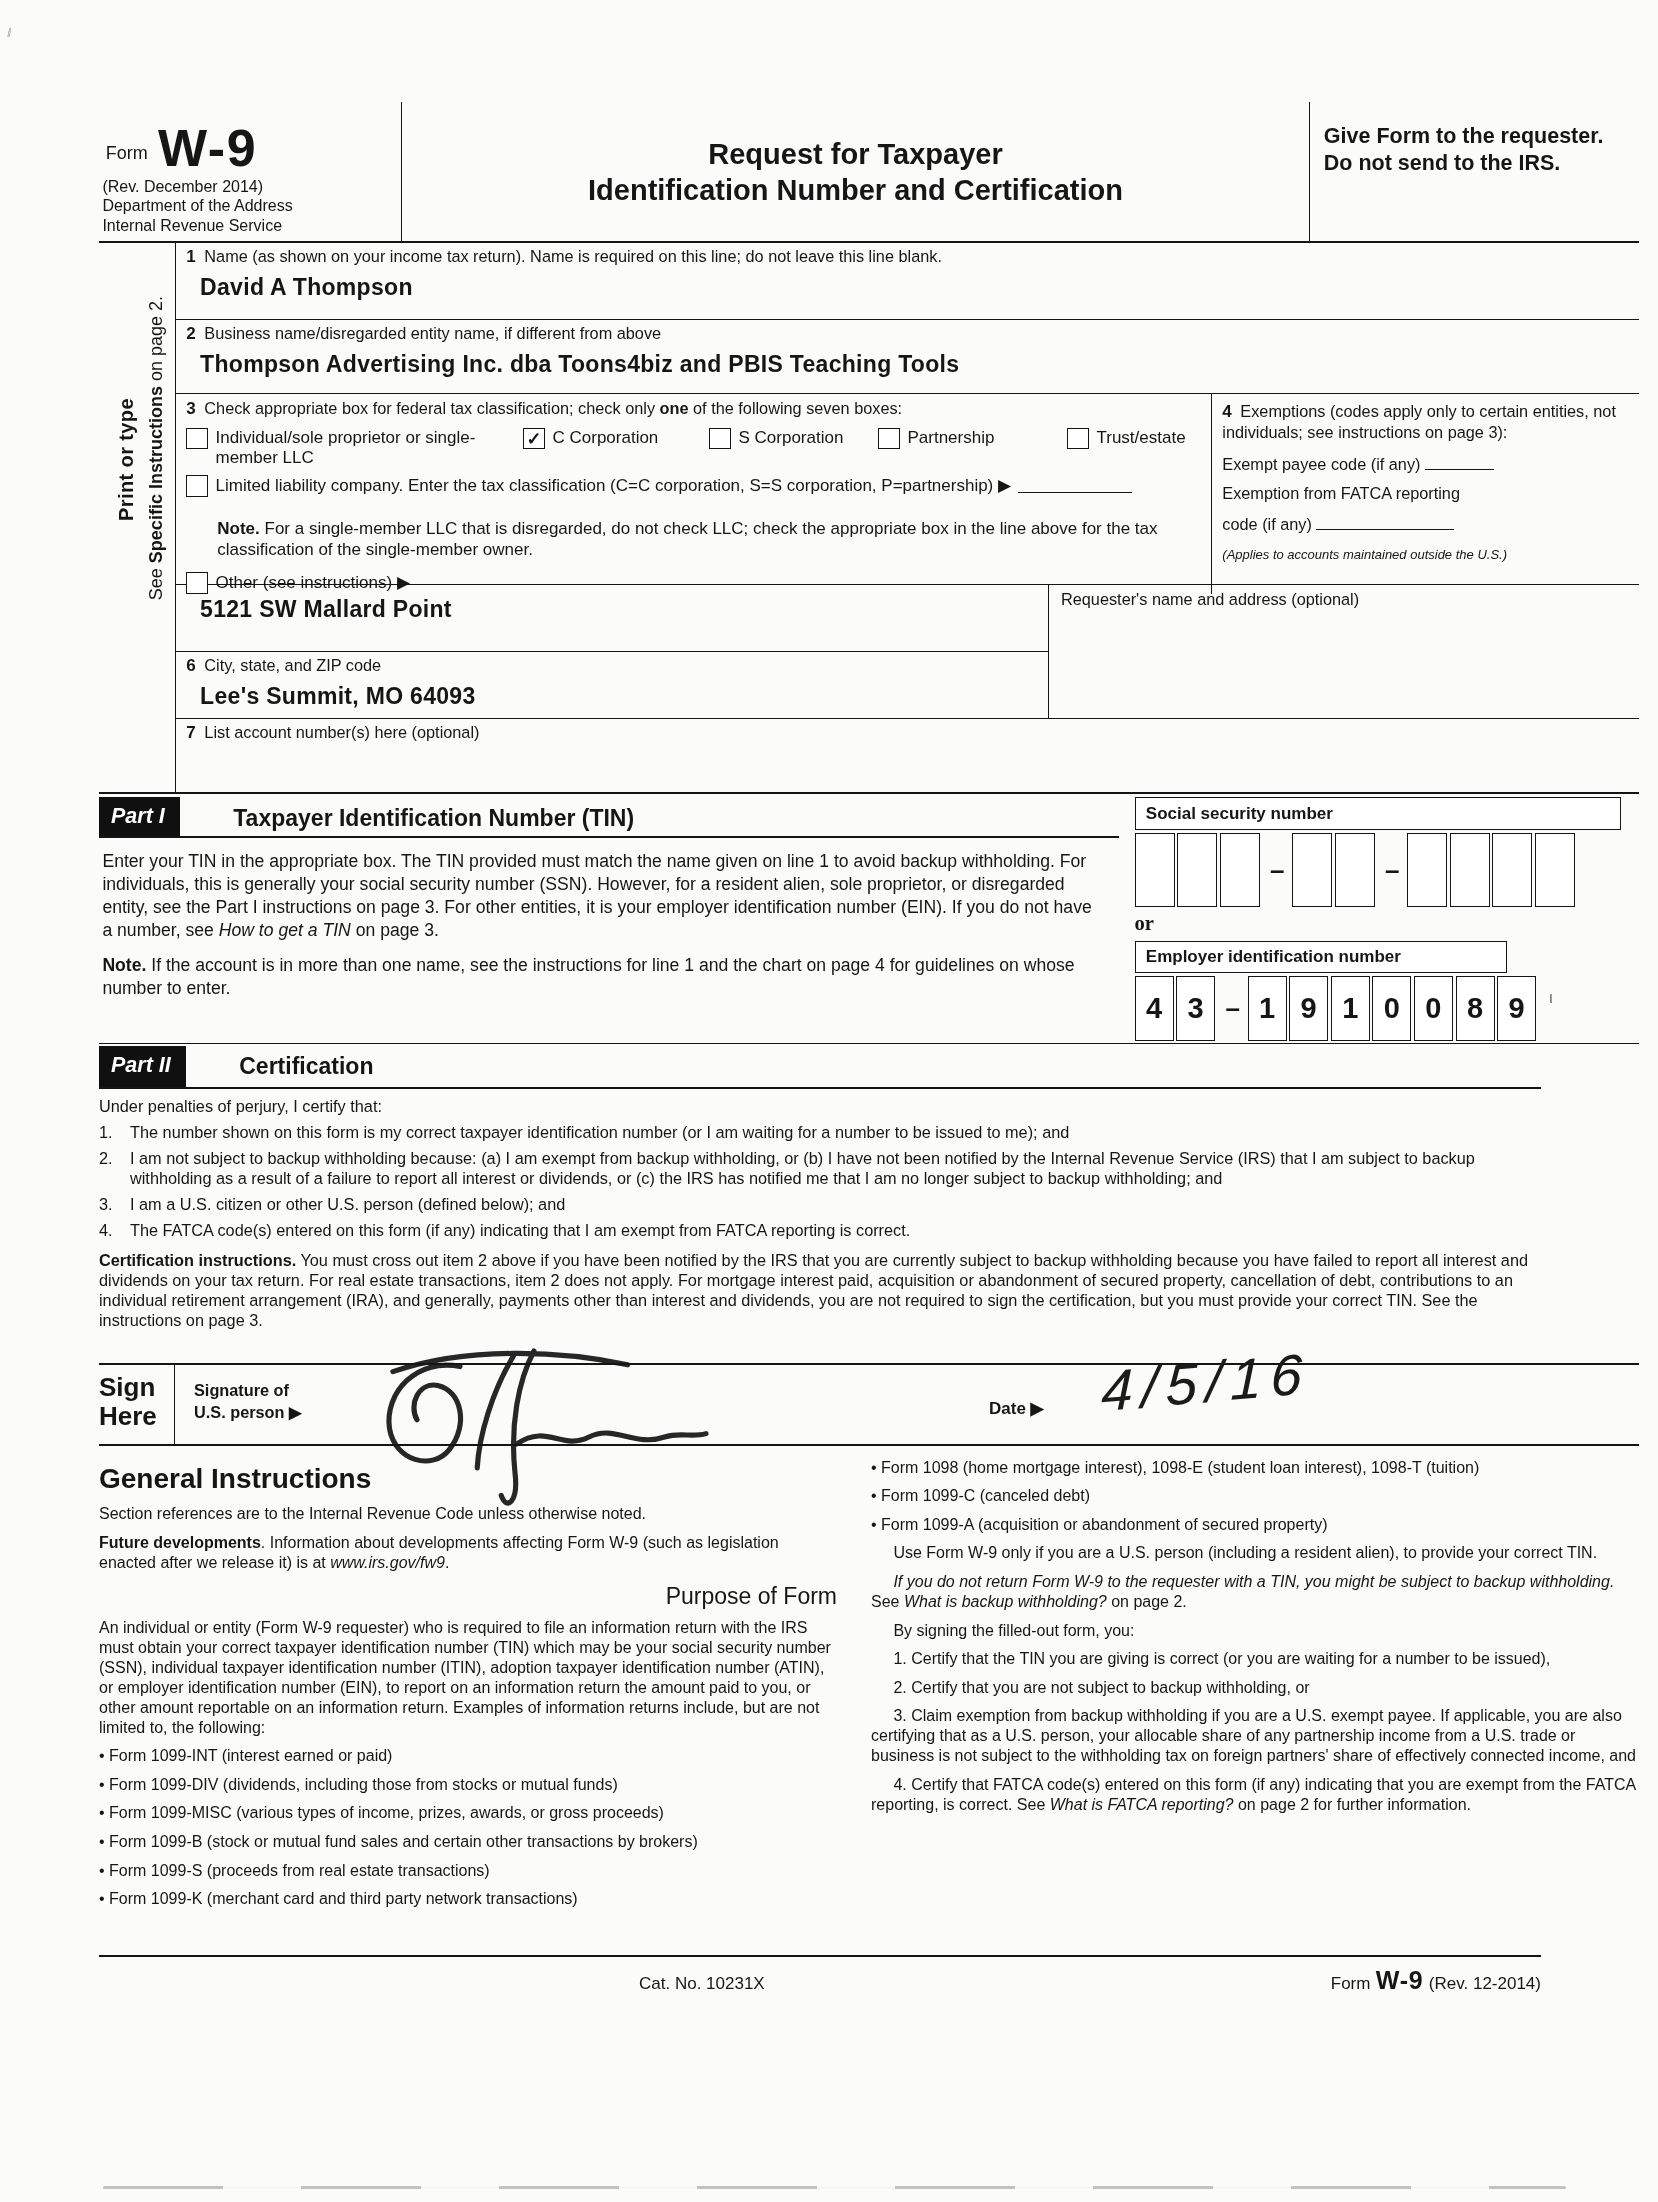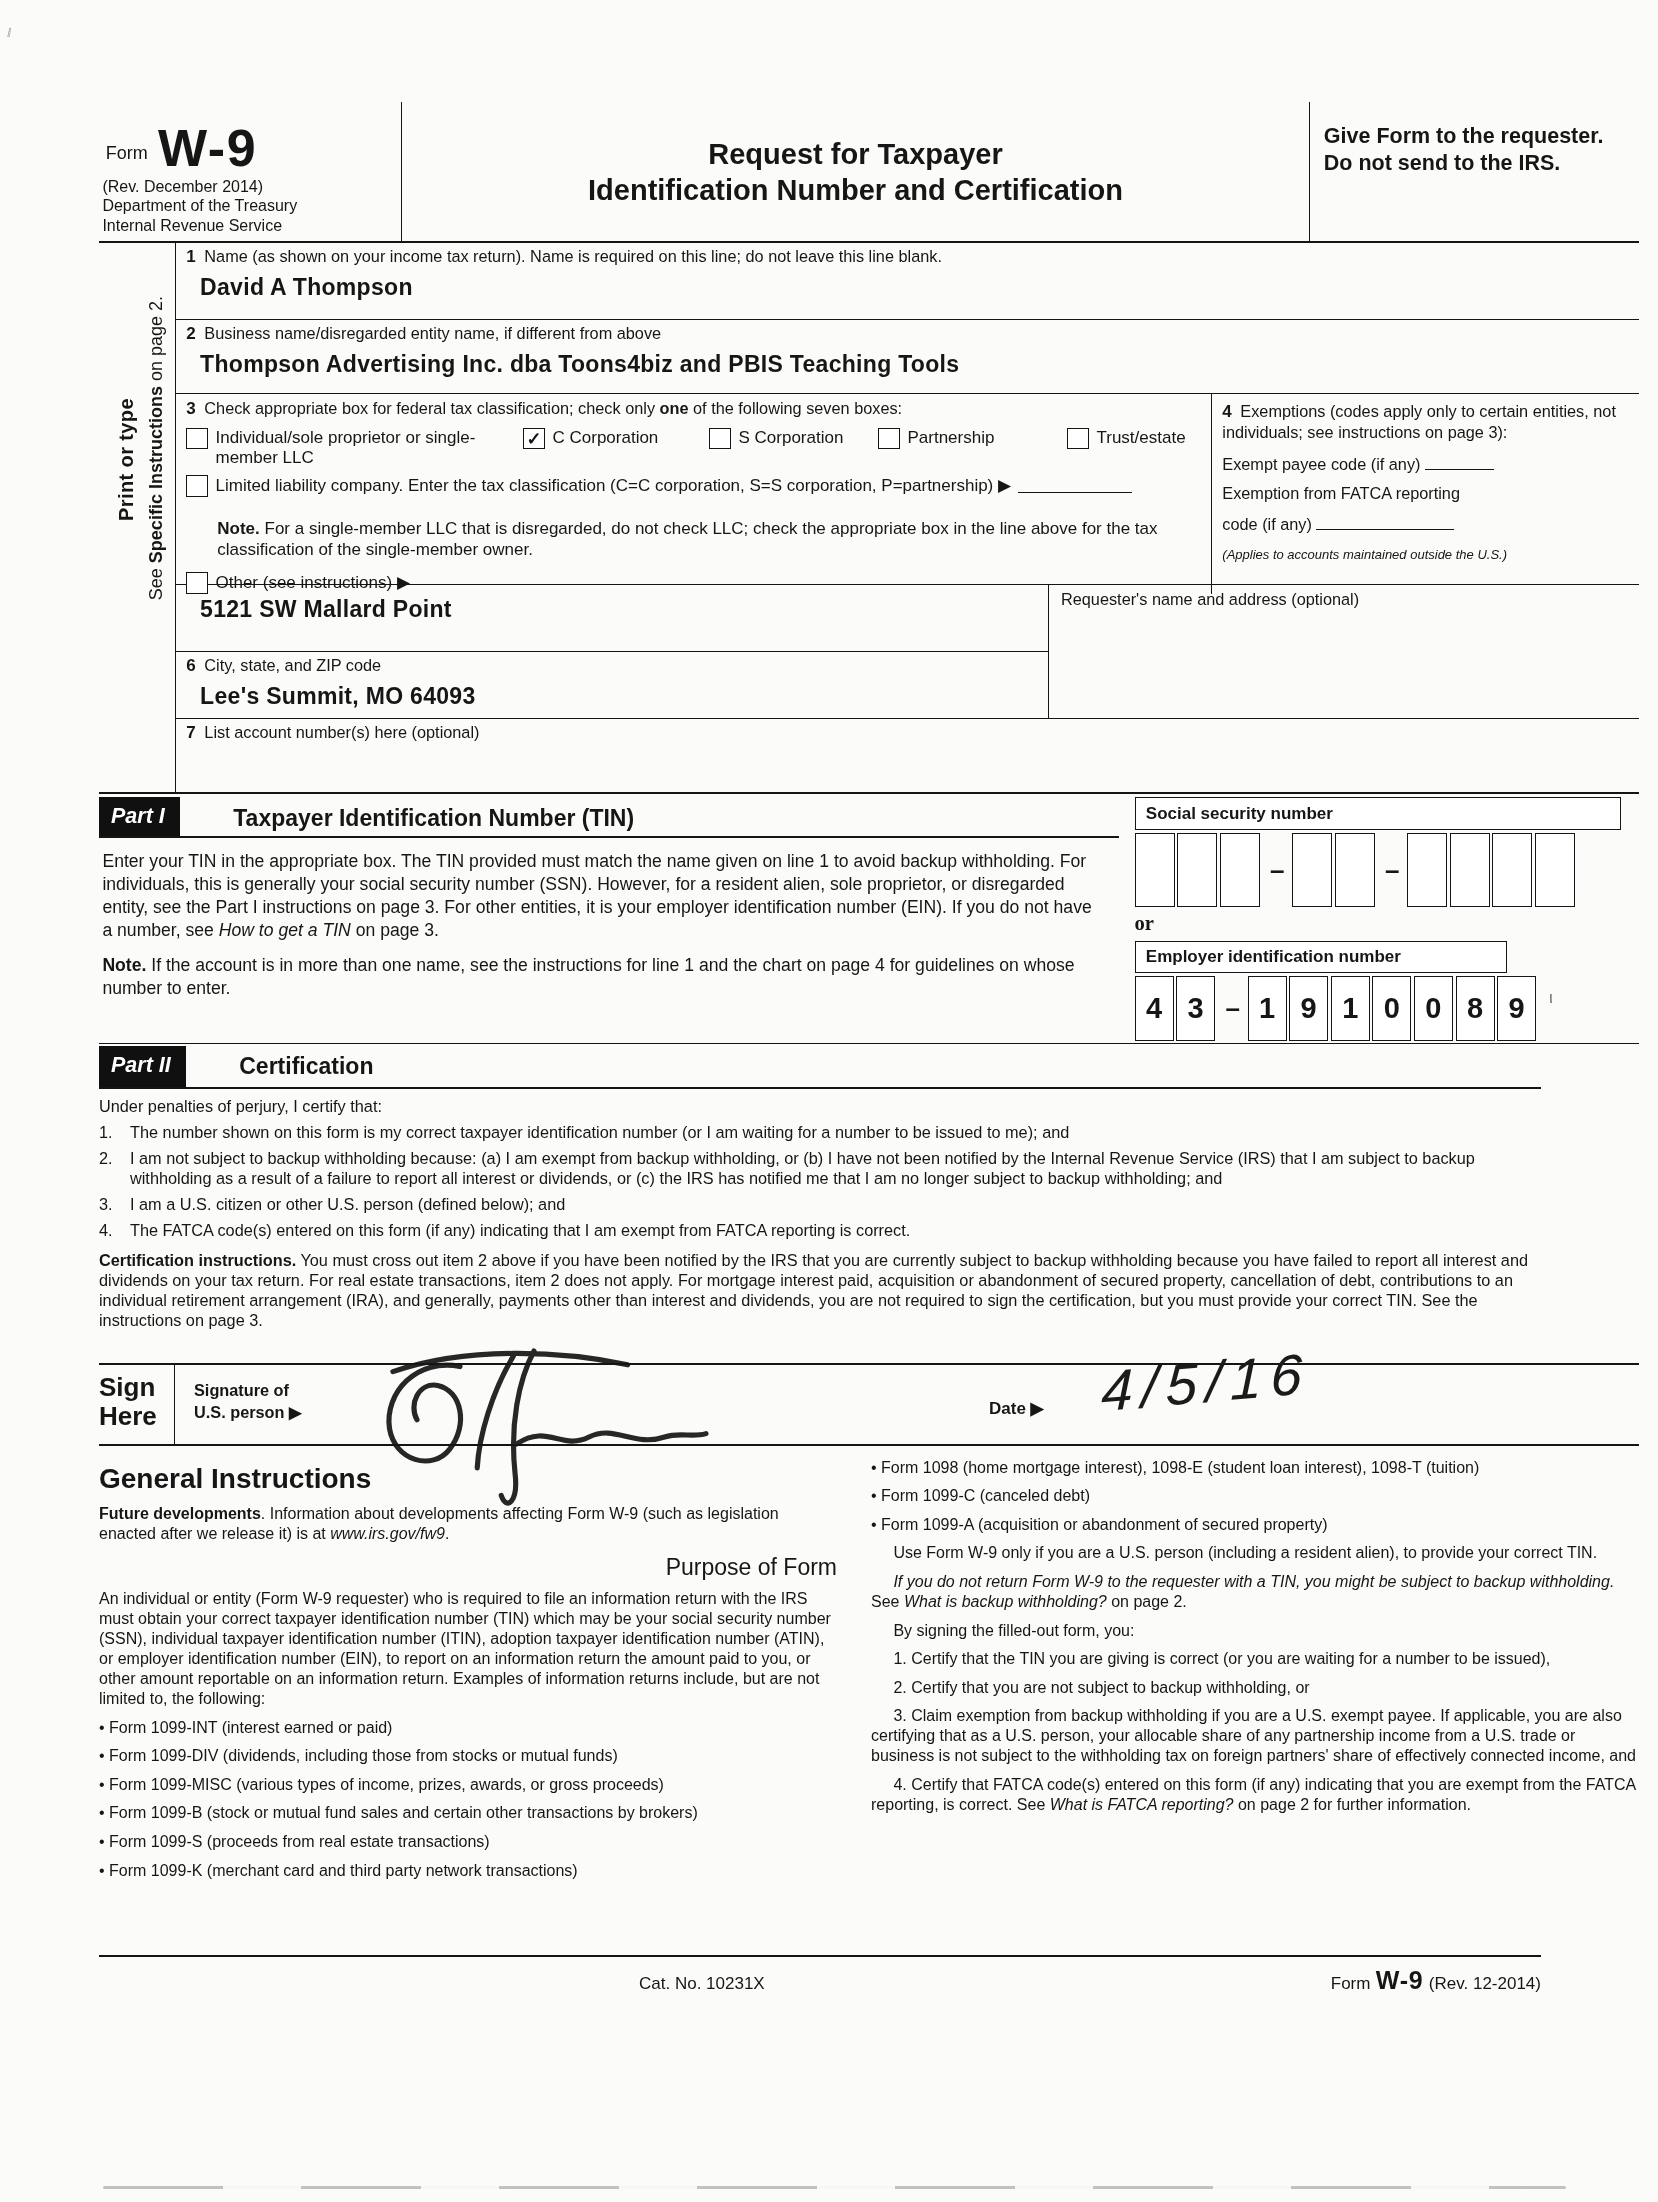--- a/index.html
+++ b/index.html
@@ -118,21 +118,21 @@
 <div class="form-area">
 
   <div class="hdr">
     <div class="hdr-left">
       <div class="formline">
         <span class="form-word">Form</span>
         <span class="w9">W-9</span>
       </div>
       <div class="rev">(Rev. December 2014)</div>
       <div class="agency">
-        <div>Department of the Treasury</div>
+        <div>Department of the Address</div>
         <div>Internal Revenue Service</div>
       </div>
     </div>
     <div class="hdr-mid">
       <div>Request for Taxpayer</div>
       <div>Identification Number and Certification</div>
     </div>
     <div class="hdr-right">Give Form to the requester. Do not send to the IRS.</div>
   </div>
 
@@ -329,20 +329,21 @@
     </svg>
     <div class="date-label">Date ▶</div>
     <div class="hand">4/5/16</div>
   </div>
 
   <div class="gi">
     <div>
 
         <div class="blk blk-h1"><span>General Instructions</span></div>
 
+        <div class="blk blk-p"><span>Section references are to the Internal Revenue Code unless otherwise noted.</span></div>
 
         <div class="blk blk-p"><span class="f-b">Future developments</span><span>. Information about developments affecting Form W-9 (such as legislation enacted after we release it) is at </span><span class="f-i">www.irs.gov/fw9</span><span>.</span></div>
 
         <div class="blk blk-h2"><span>Purpose of Form</span></div>
 
         <div class="blk blk-p"><span>An individual or entity (Form W-9 requester) who is required to file an information return with the IRS must obtain your correct taxpayer identification number (TIN) which may be your social security number (SSN), individual taxpayer identification number (ITIN), adoption taxpayer identification number (ATIN), or employer identification number (EIN), to report on an information return the amount paid to you, or other amount reportable on an information return. Examples of information returns include, but are not limited to, the following:</span></div>
 
         <div class="blk blk-li"><span>Form 1099-INT (interest earned or paid)</span></div>
 
         <div class="blk blk-li"><span>Form 1099-DIV (dividends, including those from stocks or mutual funds)</span></div>

